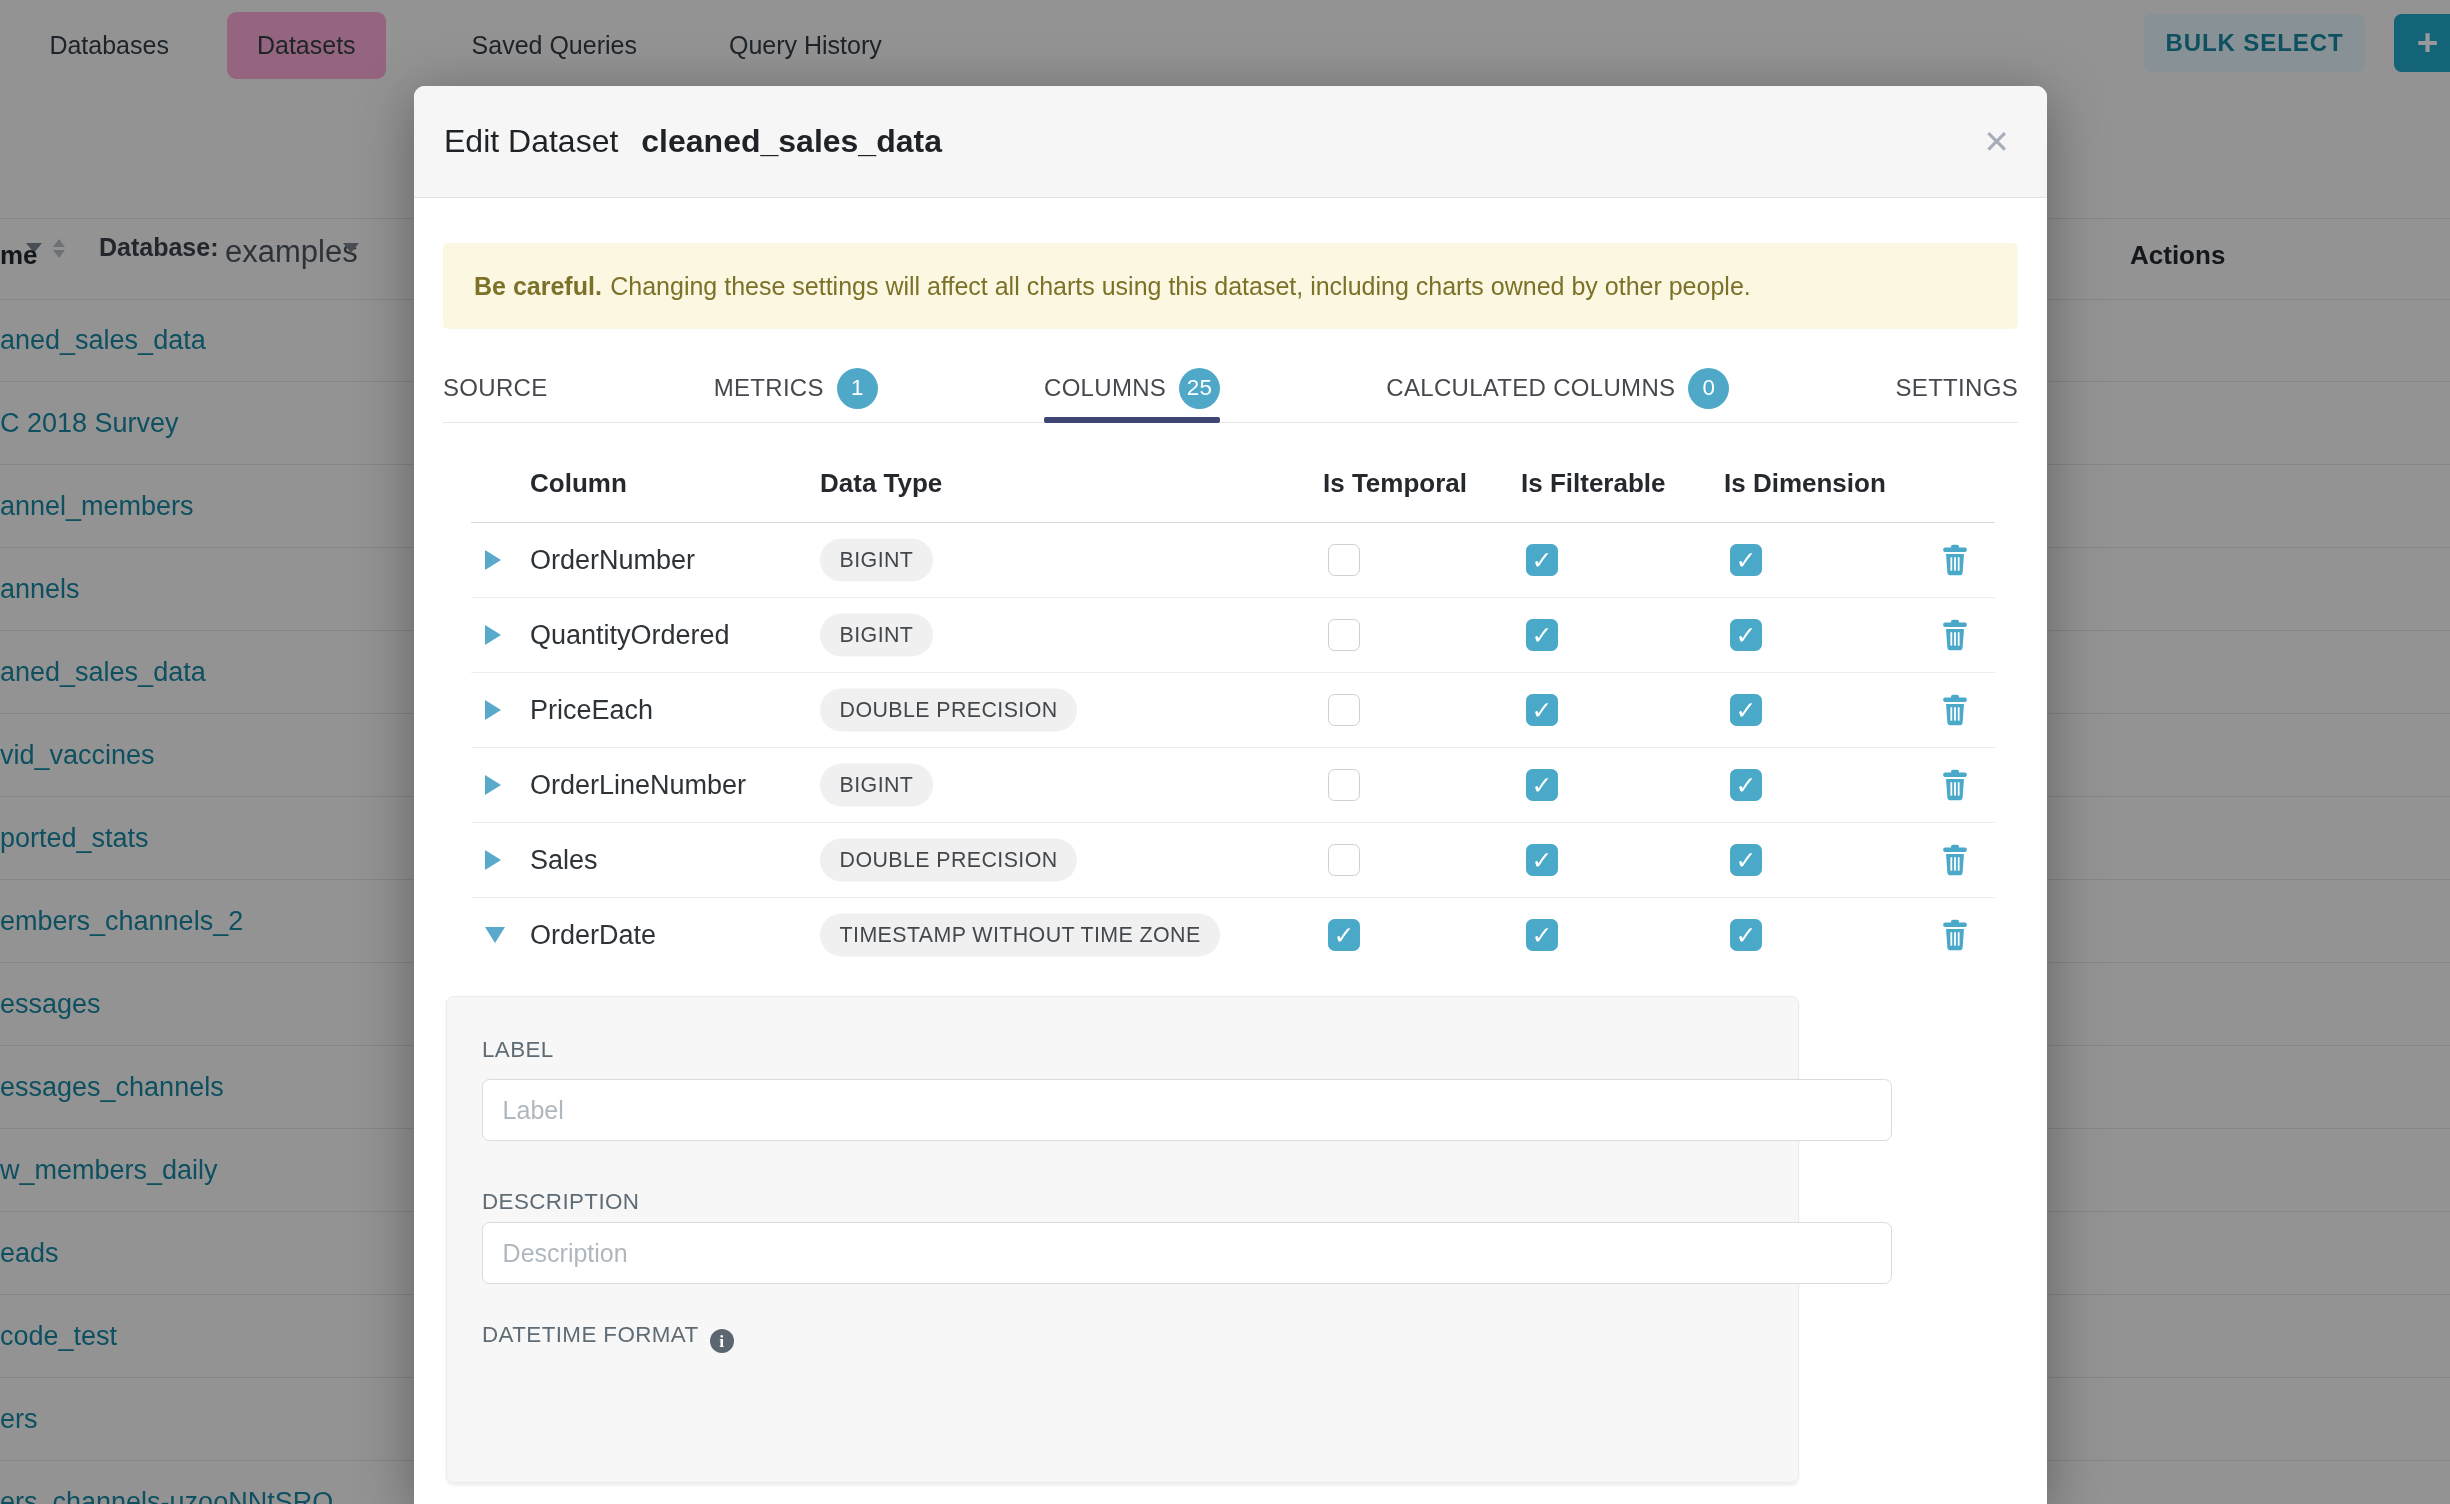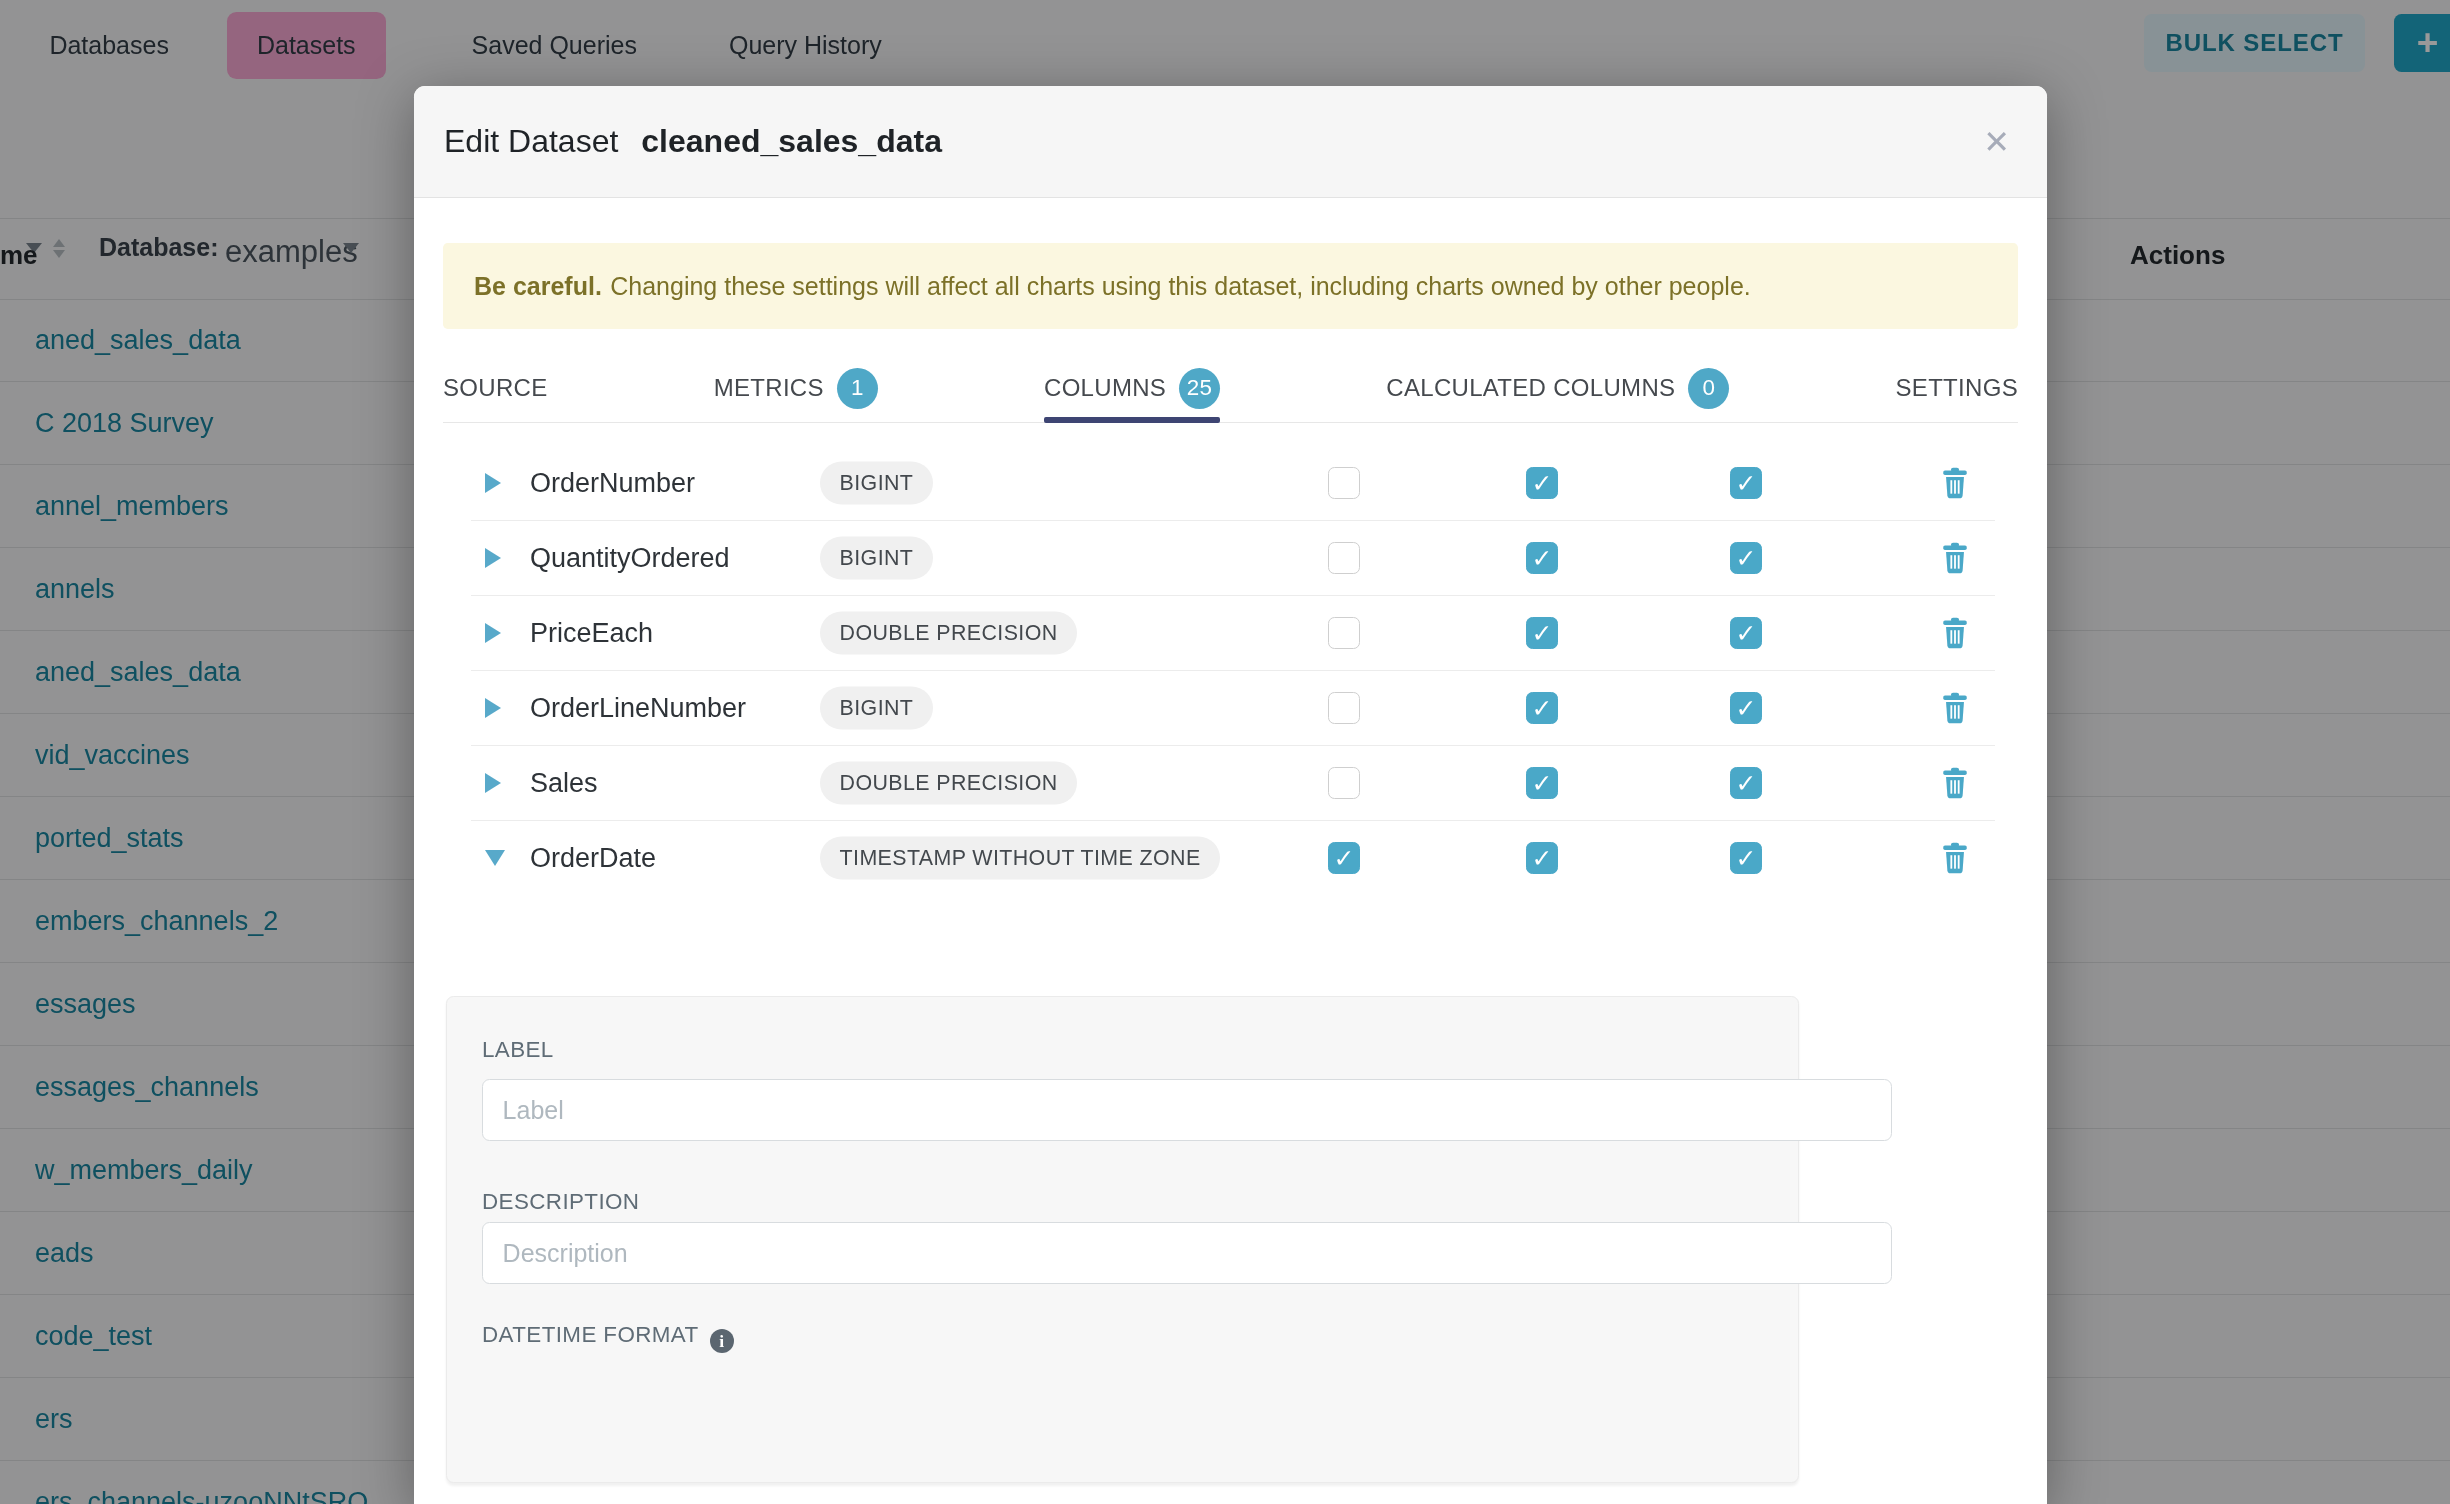--- a/index.html
+++ b/index.html
@@ -29,21 +29,21 @@
   .fb-value{position:absolute;left:225px;top:143px;font-size:31px;color:#4C565F;}
 
   .bg-thead{position:absolute;left:0;top:218px;width:100%;height:81px;border-bottom:0.9px solid #DCDEE0;}
   .bg-name-h{position:absolute;left:0;top:22.4px;font-size:26px;font-weight:700;color:#23282D;}
   .bg-sorter{position:absolute;left:53px;top:21.4px;display:flex;flex-direction:column;gap:2.8px;}
   .sort-up{width:0;height:0;border-left:6.5px solid transparent;border-right:6.5px solid transparent;border-bottom:8.4px solid #B6BCC2;}
   .sort-down{width:0;height:0;border-left:6.5px solid transparent;border-right:6.5px solid transparent;border-top:8.4px solid #B6BCC2;}
   .bg-actions-h{position:absolute;left:2130px;top:22.4px;font-size:26px;font-weight:700;color:#23282D;}
   .bg-rows{position:absolute;left:0;top:299px;width:100%;}
   .bg-row{height:82px;border-bottom:0.9px solid #DCDEE0;display:flex;align-items:center;}
-  .bg-link{font-size:27px;color:#1985A0;text-decoration:none;cursor:pointer;padding-left:35px;}
+  .bg-link{font-size:27px;color:#1985A0;text-decoration:none;cursor:pointer;}
 
   .dim{position:absolute;inset:0;background:rgba(0,0,0,0.40);z-index:5;}
 
   
   .modal{position:absolute;left:414px;top:86px;width:1633px;height:1419px;background:#fff;
          border-radius:11.2px 11.2px 0 0;box-shadow:0 11.2px 56px rgba(0,0,0,0.35);z-index:6;}
   .m-header{position:absolute;left:0;top:0;width:100%;height:111px;background:#F6F6F6;
             border-bottom:0.9px solid #E3E3E3;border-radius:11.2px 11.2px 0 0;}
   .m-title{position:absolute;left:30px;top:0;height:111px;display:flex;align-items:center;
            font-size:32px;color:#1F2327;}
@@ -220,20 +220,27 @@
     <span class="tab-label">CALCULATED COLUMNS</span>
     <span class="tab-badge">0</span>
   </div>
         <div class="tab">
     <span class="tab-label">SETTINGS</span>
 
   </div>
       </div>
 
     <div class="ctable">
+      <div class="chead">
+        <span class="h-col">Column</span>
+        <span class="h-type">Data Type</span>
+        <span class="h-temp">Is Temporal</span>
+        <span class="h-filt">Is Filterable</span>
+        <span class="h-dim">Is Dimension</span>
+      </div>
       <div id="col-rows">
           <div class="crow">
     <span class="caret right"></span>
     <span class="cname">OrderNumber</span>
     <span class="pill">BIGINT</span>
     <span class="cb t"></span>
     <span class="cb f checked"></span>
     <span class="cb d checked"></span>
     <span class="trash">
       <svg viewBox="0 0 24 30" width="28" height="32">

